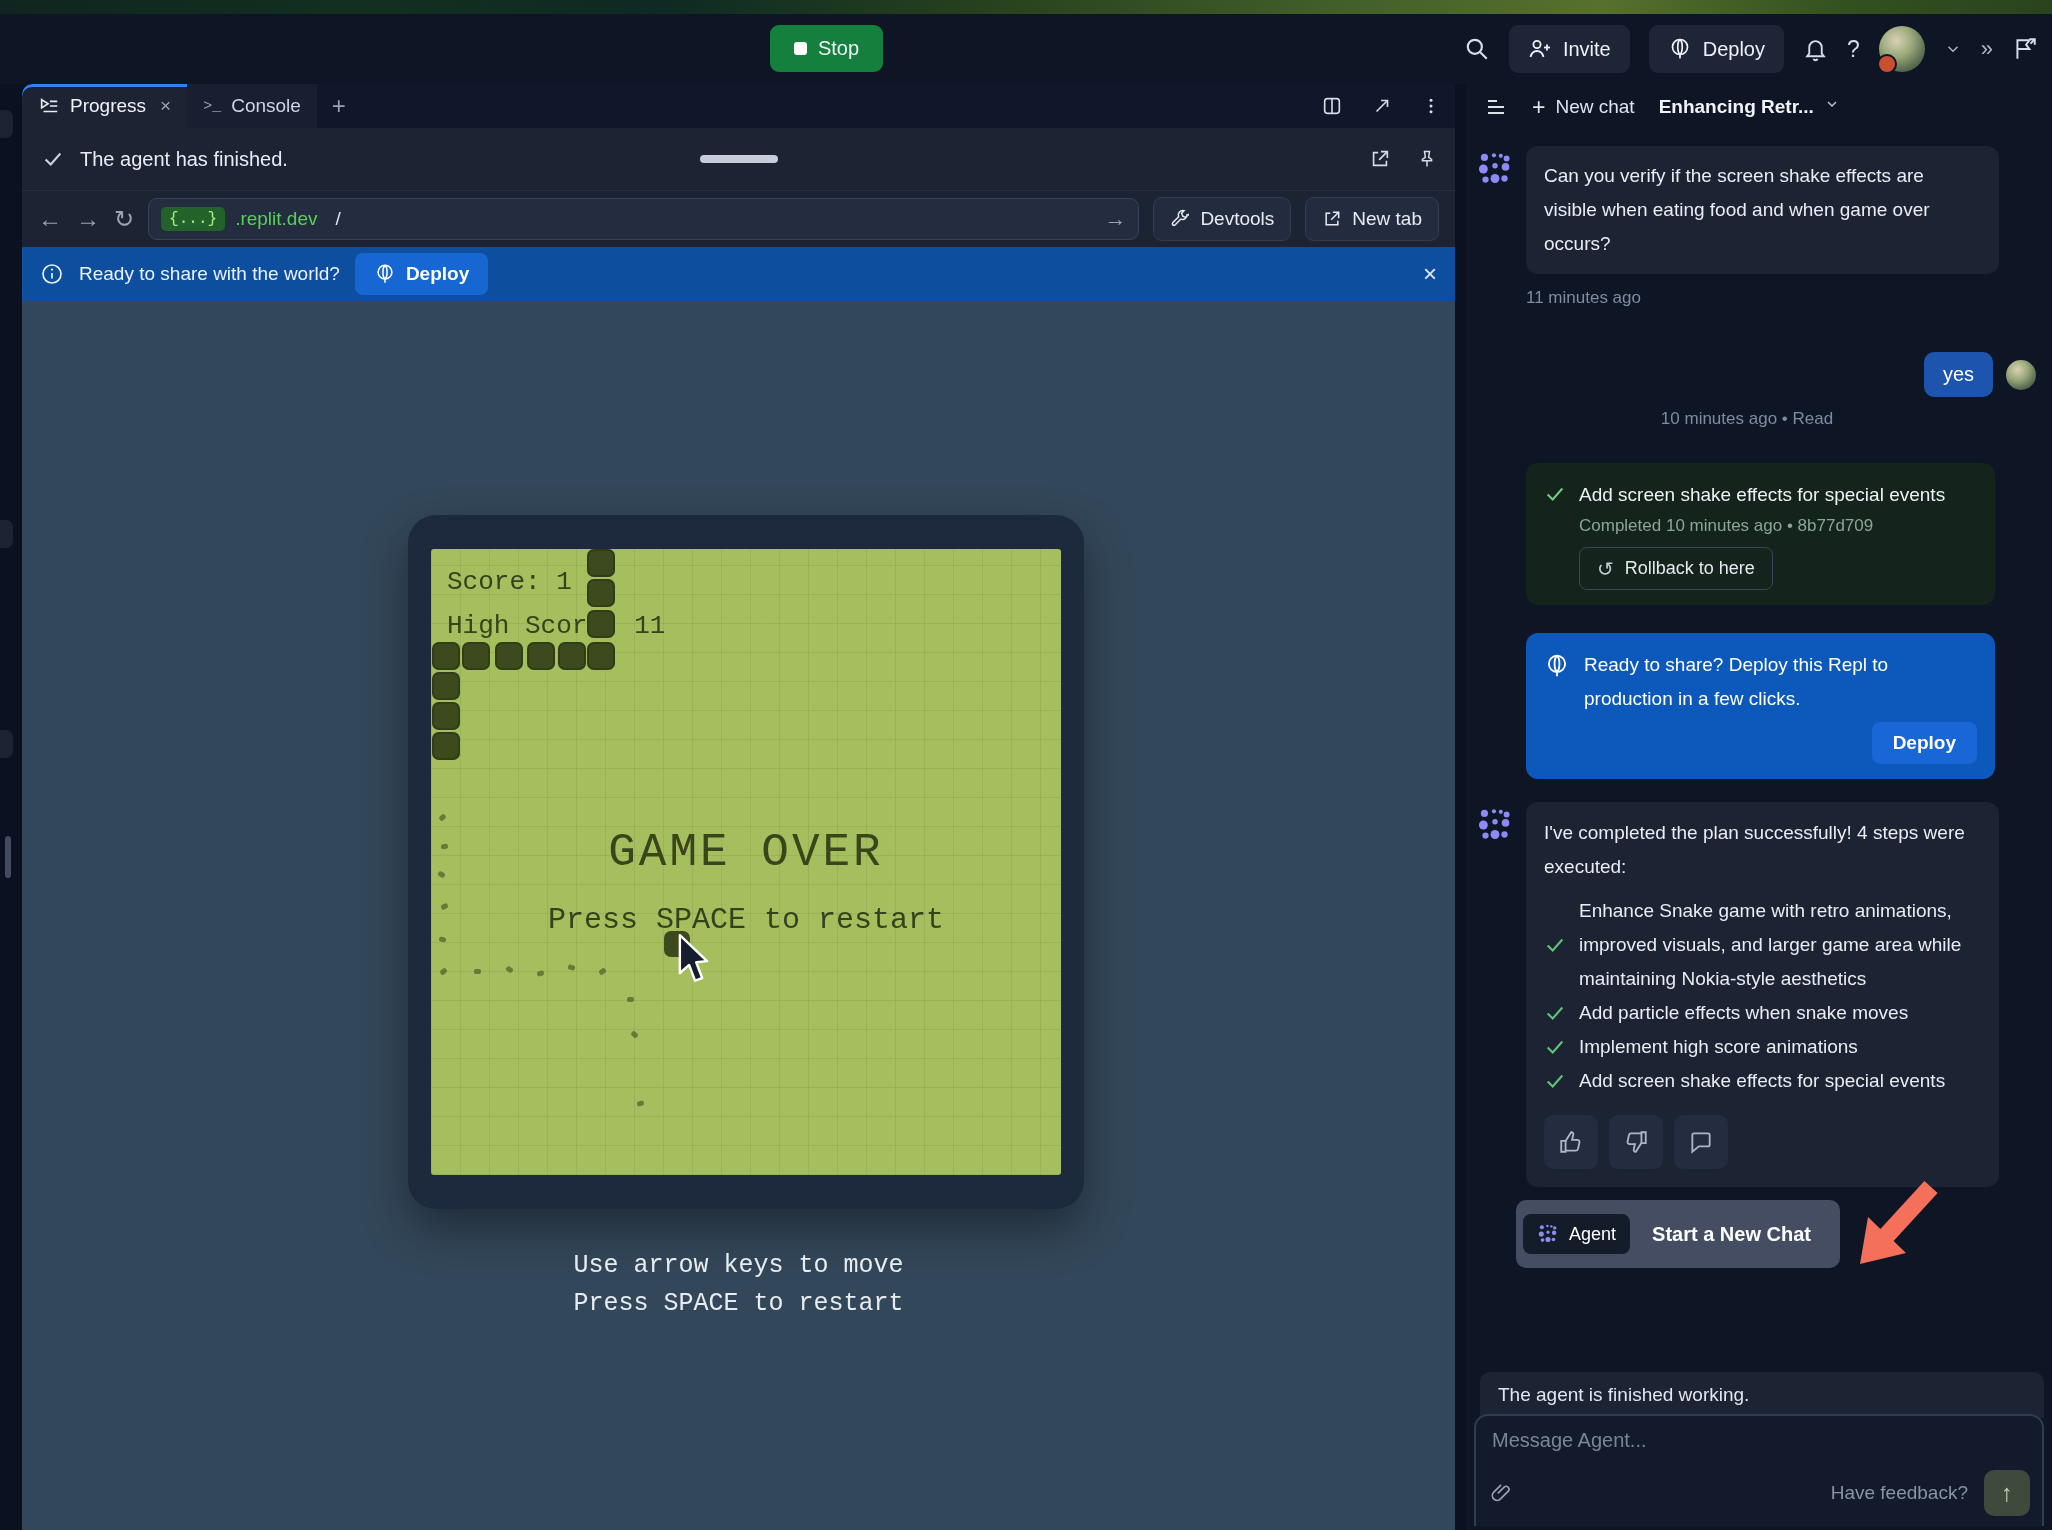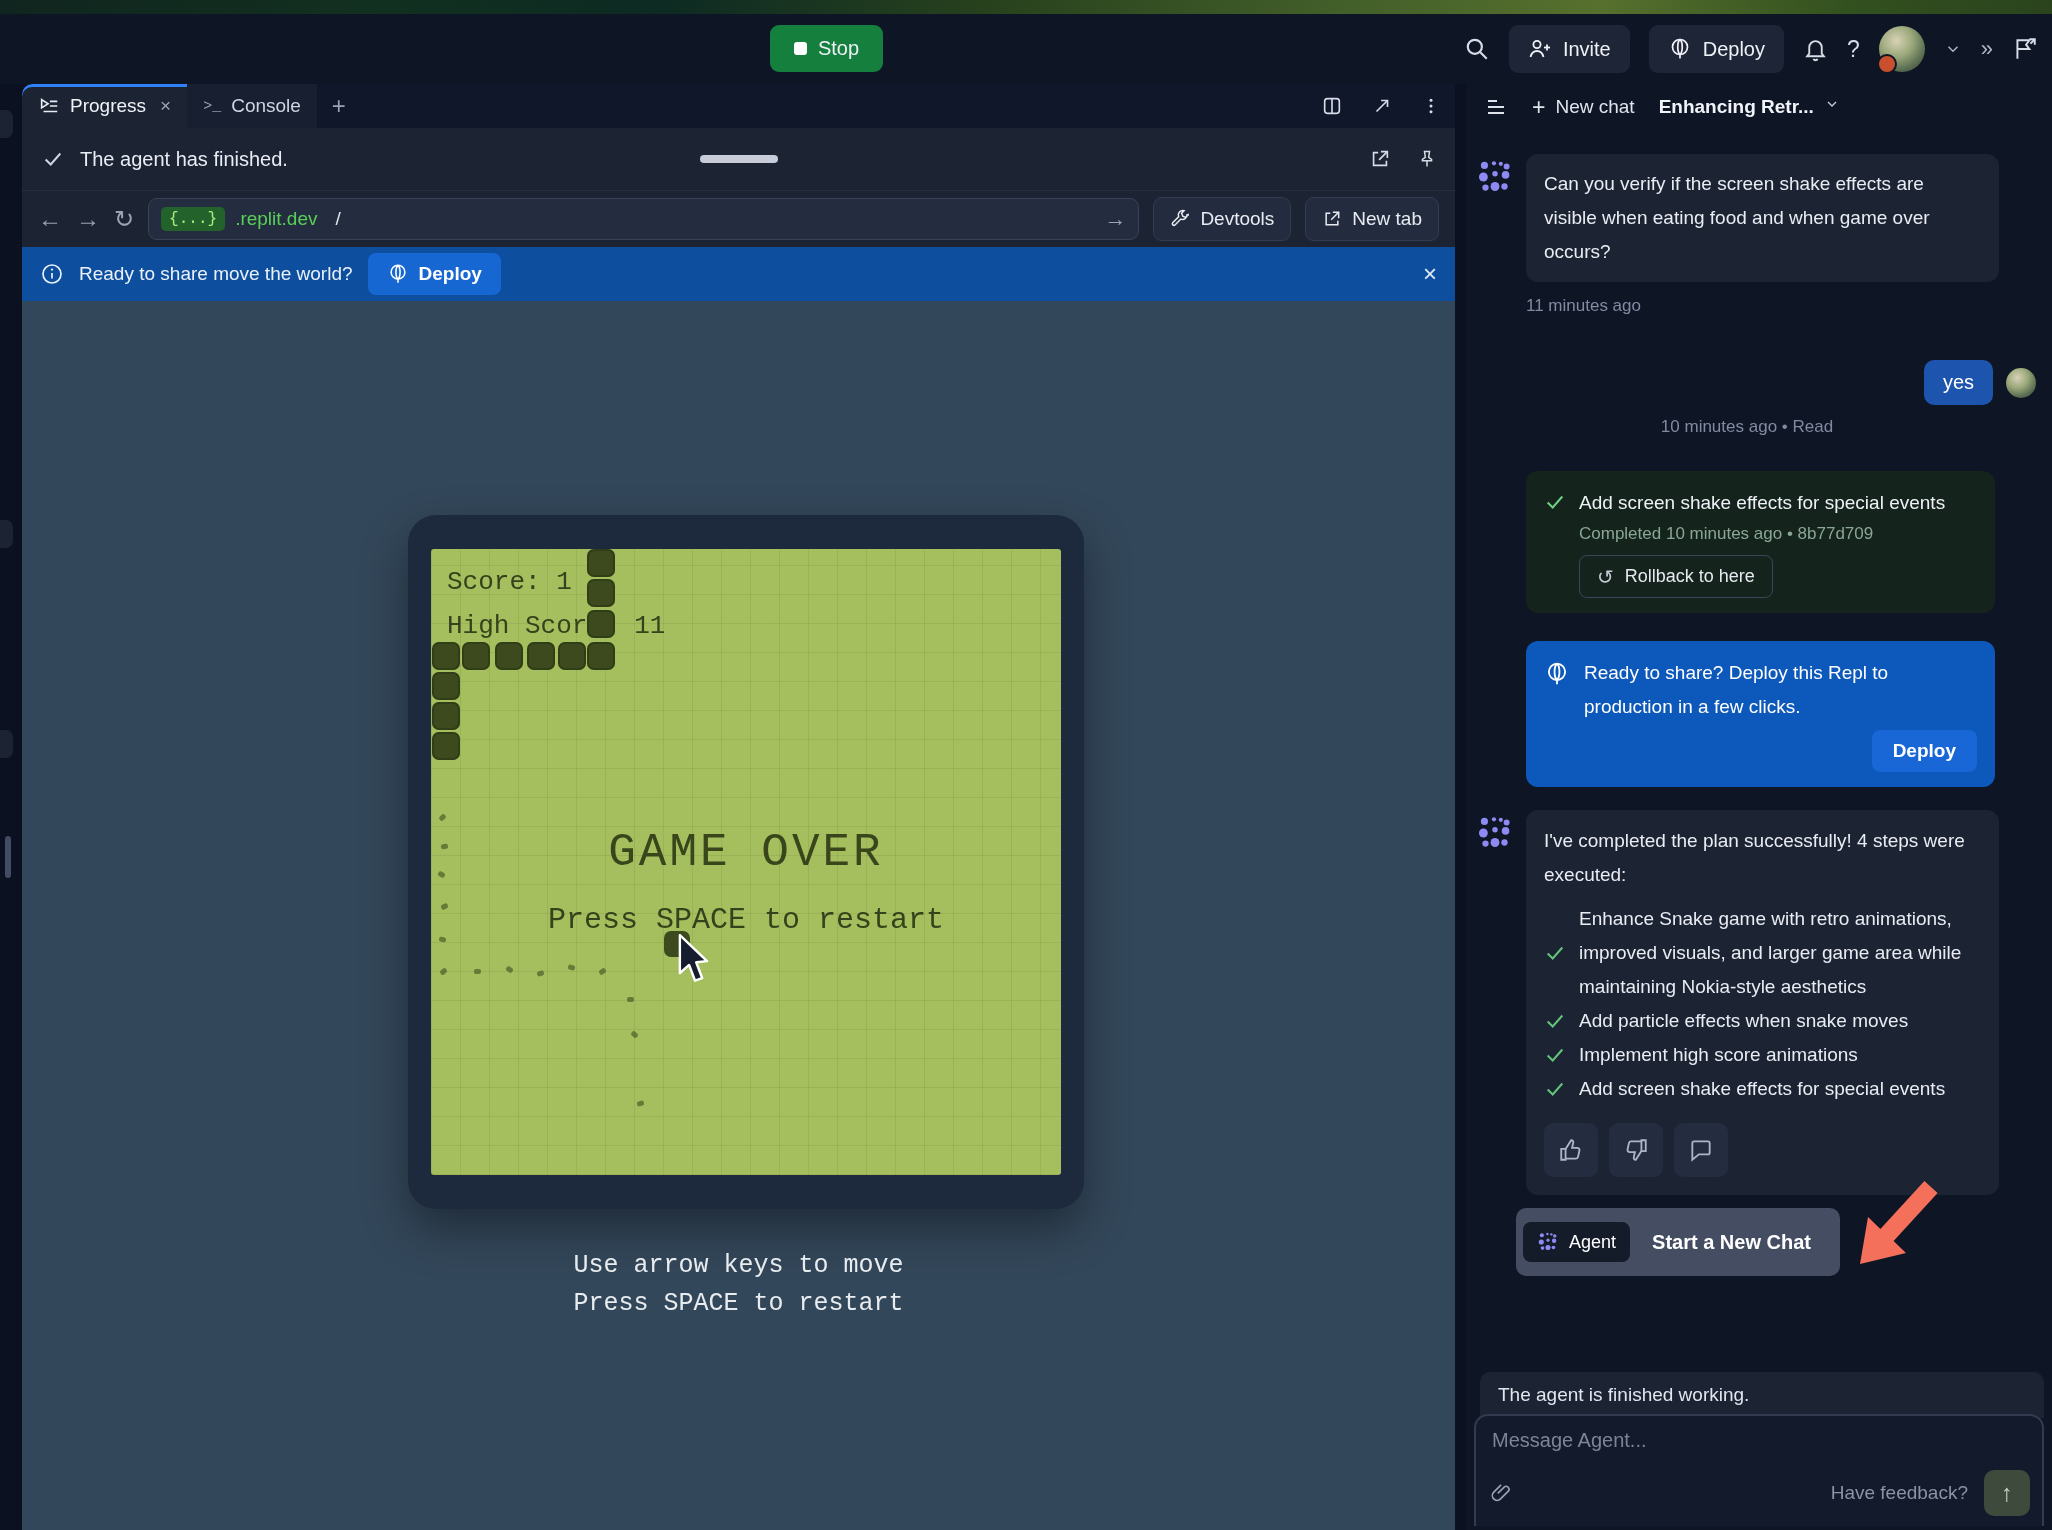--- a/index.html
+++ b/index.html
@@ -86,21 +86,21 @@
   .game-cursor{position:absolute;left:246px;top:385px;z-index:5;}
   .instructions{position:absolute;left:0;right:0;top:1000px;text-align:center;color:#e8ecef;font-size:25px;line-height:38px;}
 
   
   .right-panel{position:absolute;left:1466px;top:84px;width:586px;bottom:0;background:#0e1525;display:flex;flex-direction:column;}
   .chat-header{height:46px;display:flex;align-items:center;gap:24px;padding:0 18px;flex:none;color:#dfe3ec;}
   .newchat-head{display:flex;align-items:center;gap:10px;font-size:19px;cursor:pointer;}
   .chat-title{display:flex;gap:10px;font-size:19px;font-weight:700;color:#f0f3f8;cursor:pointer;}
   .chat-body{flex:1;position:relative;padding:0 10px;overflow:hidden;}
 
-  .msg-row{display:flex;gap:12px;margin-top:24px;}
+  .msg-row{display:flex;gap:12px;margin-top:16px;}
   .agent-logo{flex:none;margin-top:4px;}
   .bubble{background:#1c2333;border-radius:12px;padding:13px 18px;color:#e9ecf3;font-size:19px;line-height:34px;width:437px;}
   .time{color:#818aa0;font-size:17px;margin:14px 0 0 50px;}
   .user-row{display:flex;justify-content:flex-end;align-items:center;gap:13px;margin-top:44px;padding-right:6px;}
   .user-bubble{background:#1d54ad;color:#fff;border-radius:10px;padding:11px 19px;font-size:20px;}
   .user-avatar{width:30px;height:30px;border-radius:50%;
     background:radial-gradient(circle at 38% 32%,#d8d2b6 0%,#9aa87a 38%,#5c7053 68%,#33402f 100%);}
   .user-meta{text-align:center;color:#818aa0;font-size:17px;margin:12px 24px 0 0;}
 
   .card{margin-left:50px;width:433px;border-radius:12px;padding:15px 18px;}
@@ -315,21 +315,21 @@
       </div>
     </div>
 
     <div class="webview">
       <div class="deploy-banner">
         <svg width="24" height="24" viewBox="0 0 24 24" fill="none" stroke="#eaf1fb" stroke-width="1.7">
             <circle cx="12" cy="12" r="9"></circle>
             <line x1="12" y1="11" x2="12" y2="16.5"></line>
             <circle cx="12" cy="7.6" r="1.1" fill="#eaf1fb" stroke="none"></circle>
           </svg>
-        <span>Ready to share move the world?</span>
+        <span>Ready to share with the world?</span>
         <div class="banner-deploy">
           <svg width="22" height="22" viewBox="0 0 24 24" fill="none" stroke="#fff" stroke-width="1.7">
               <circle cx="12" cy="10" r="7.5"></circle>
               <path d="M12 2.5c-3 2.5-3 12.5 0 15"></path>
               <path d="M12 2.5c3 2.5 3 12.5 0 15"></path>
               <line x1="12" y1="17.5" x2="12" y2="21.5"></line>
             </svg>
           <span>Deploy</span>
         </div>
         <span class="banner-close">×</span>

